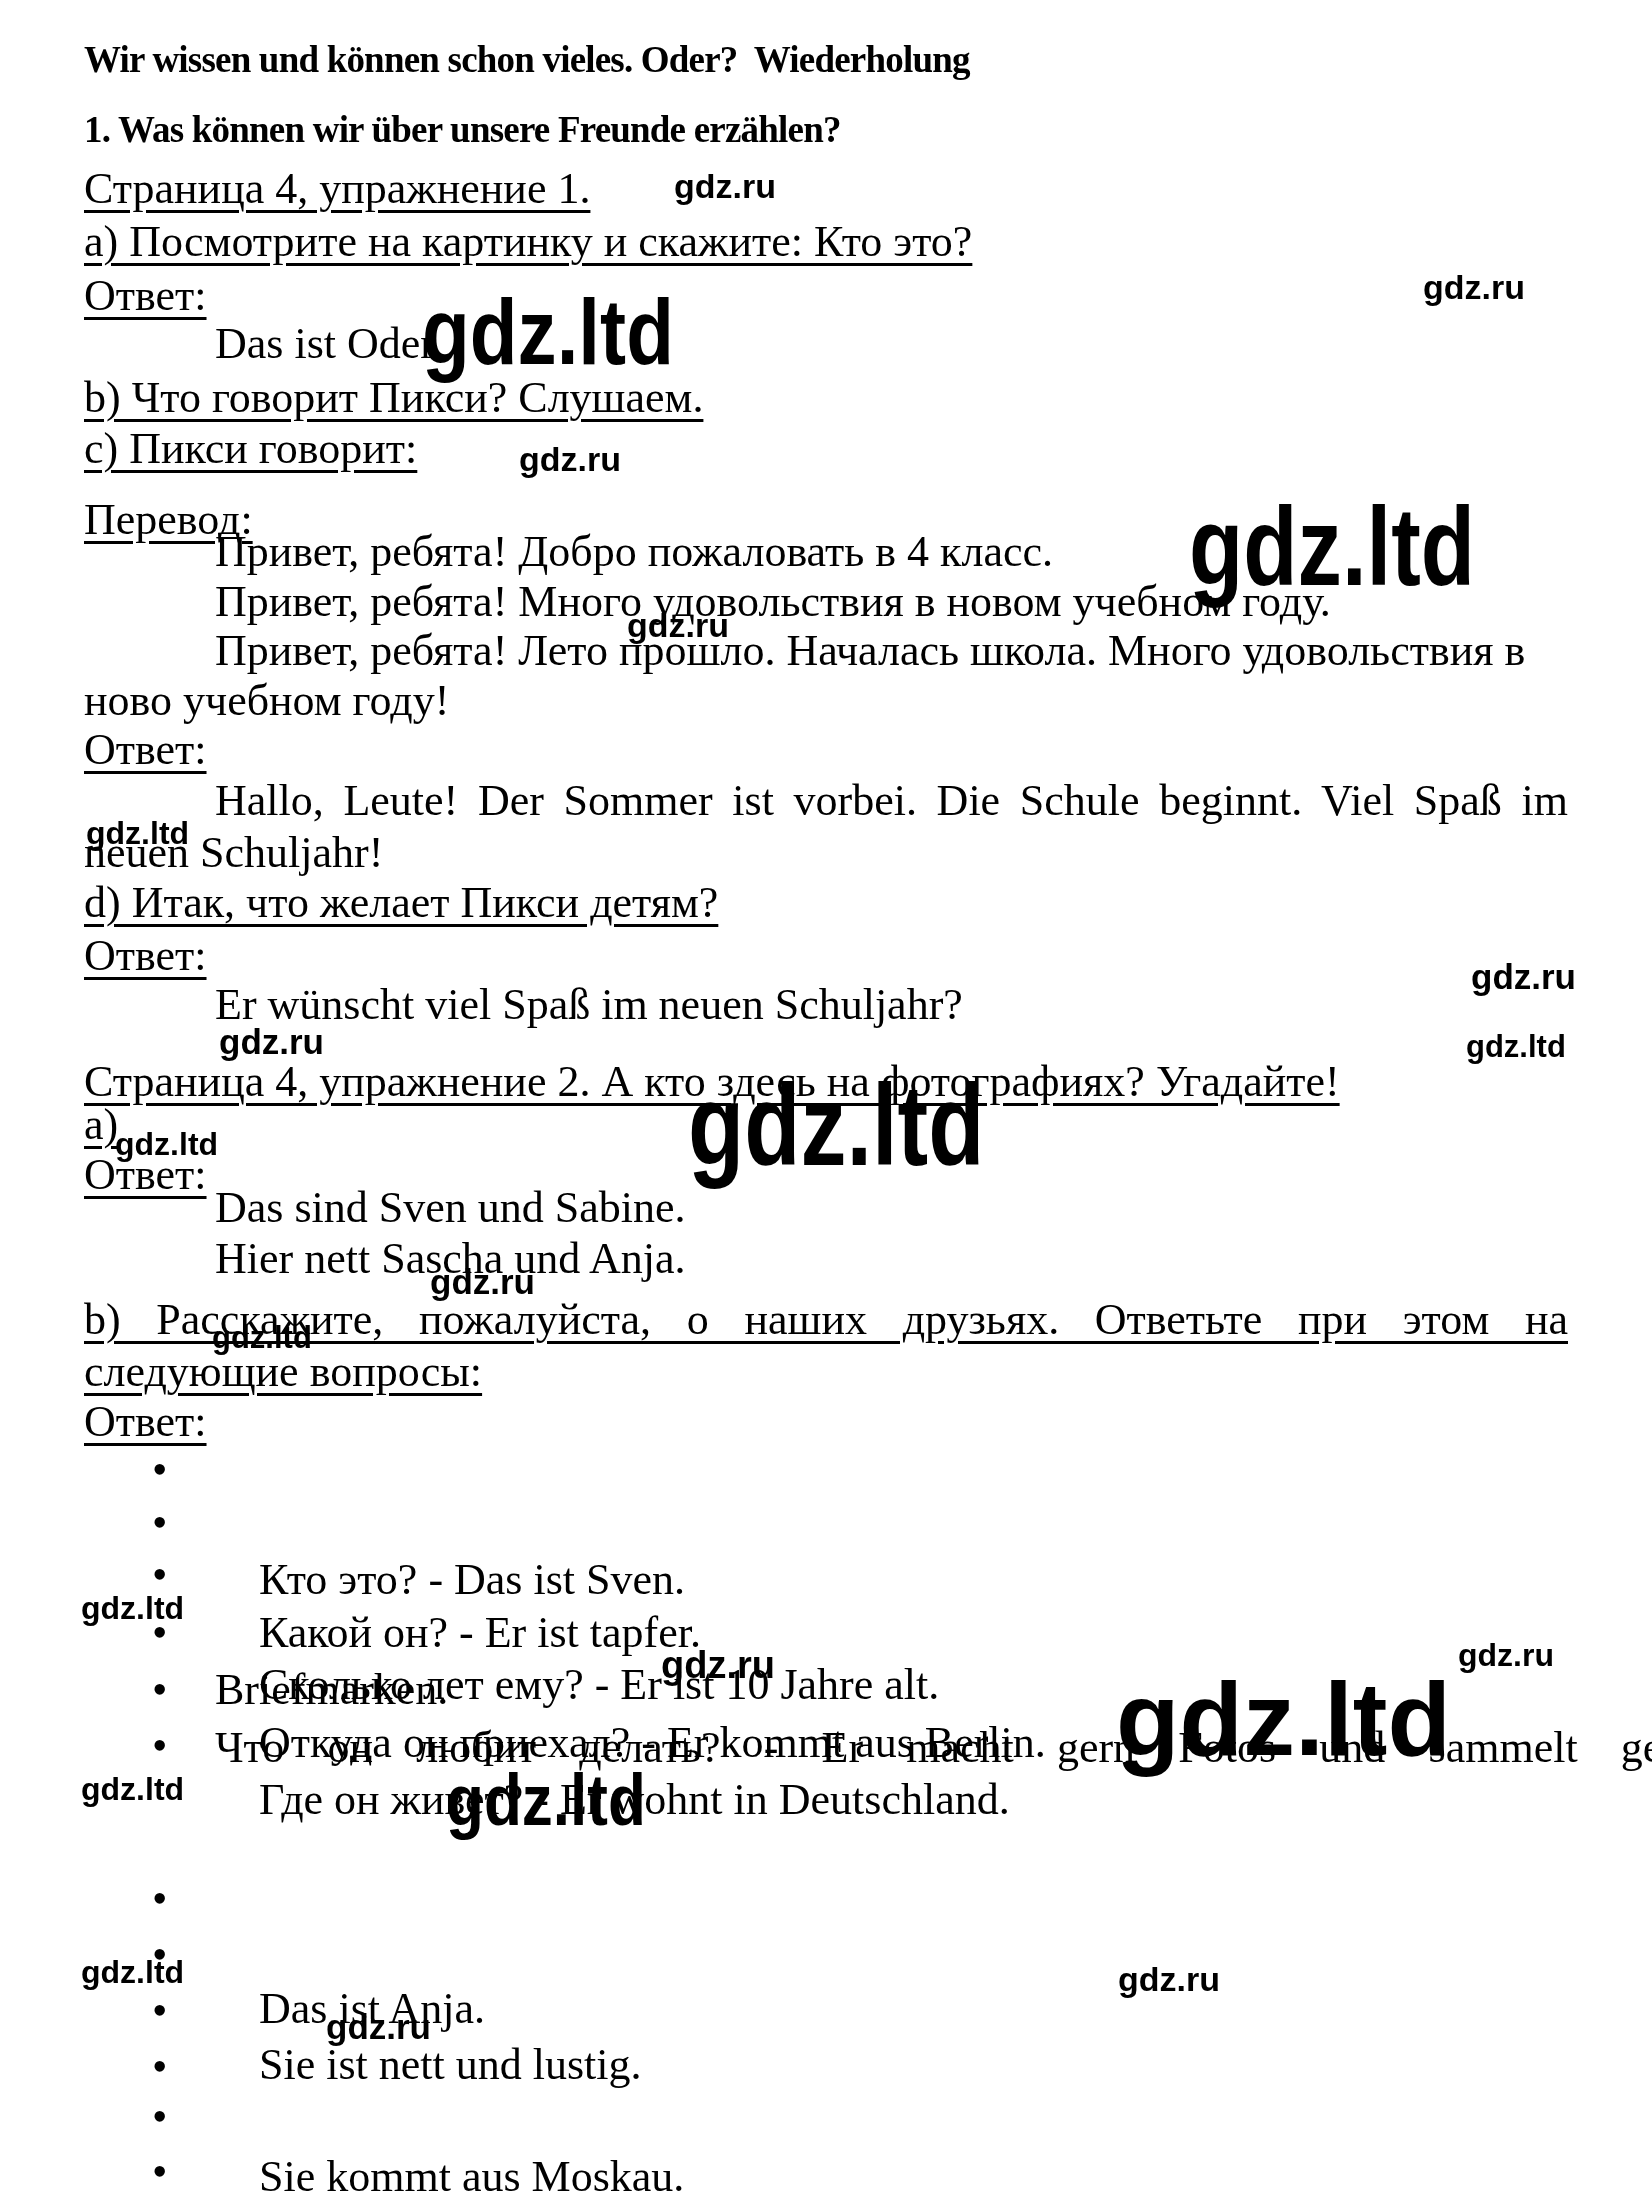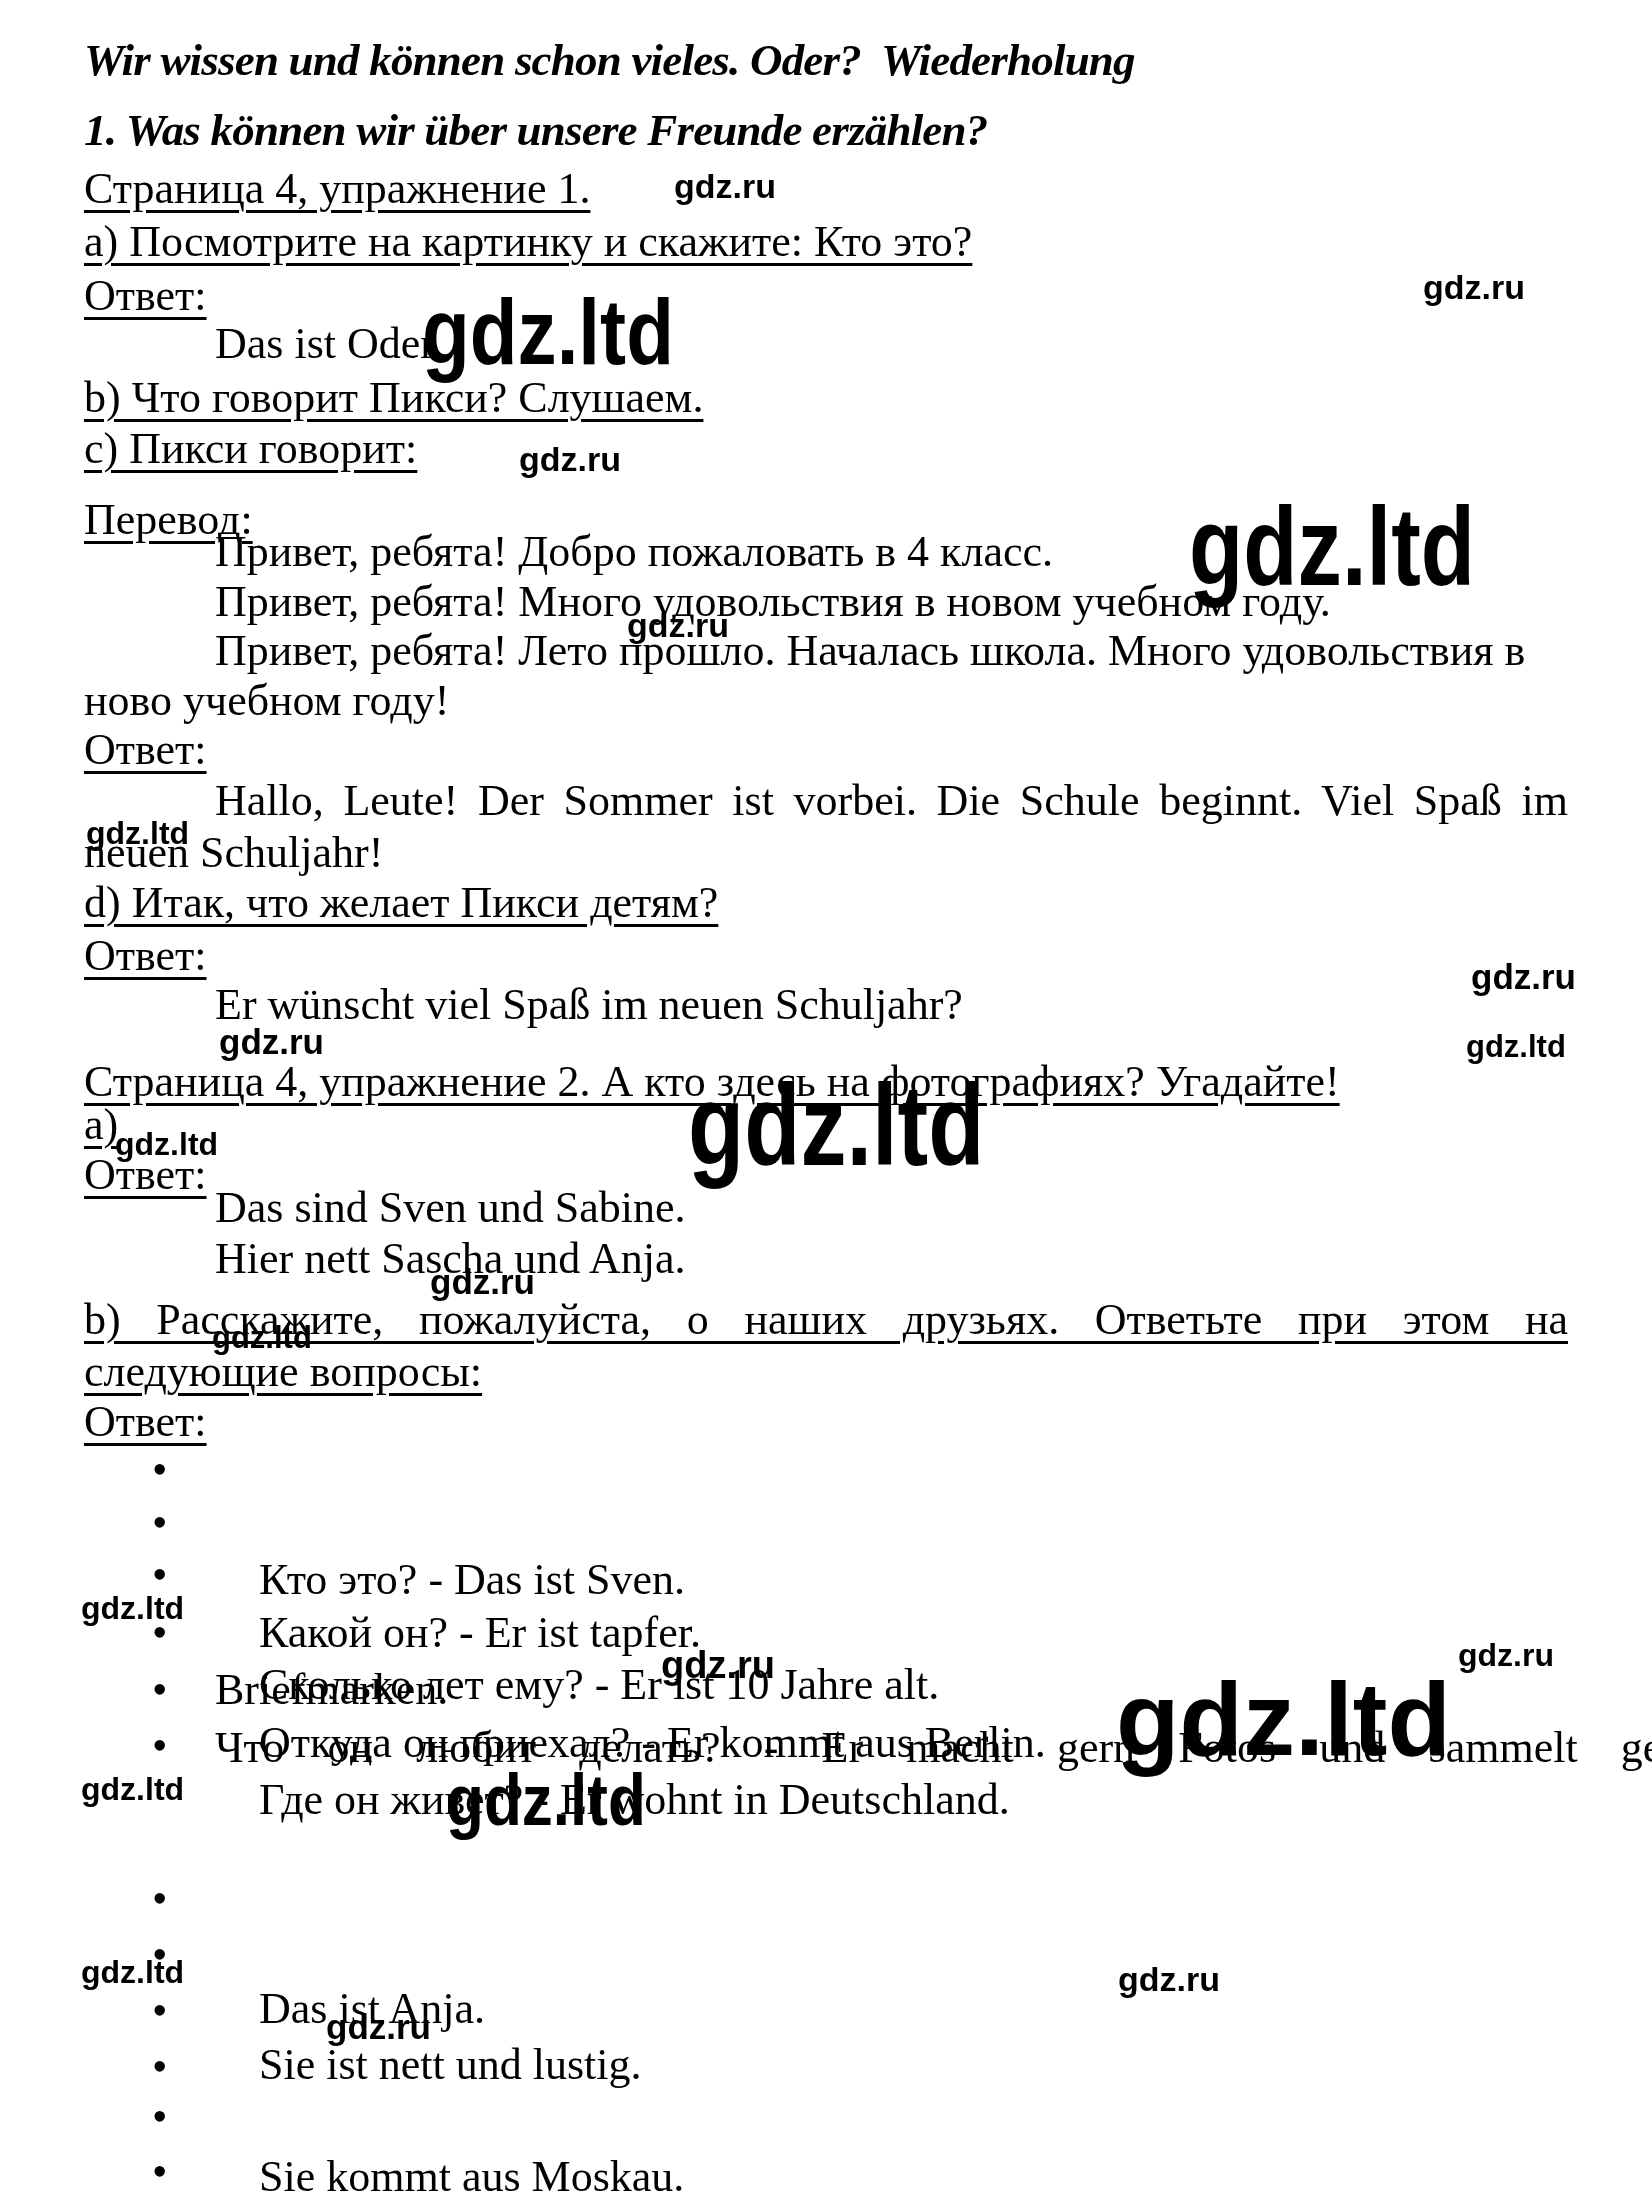--- a/index.html
+++ b/index.html
@@ -1,20 +1,20 @@
 <!DOCTYPE html>
 <html style="font-size:12.3px"><head>
 <meta charset="utf-8">
 <style>
   html,body{margin:0;padding:0;background:#fff;}
   .page{position:relative;width:1653px;height:2205px;background:#ffffff;
         font-family:"Liberation Serif",serif;font-size:44px;line-height:54px;
         color:#000;overflow:hidden;}
   .ln{position:absolute;left:84px;width:1484px;white-space:pre-wrap;}
-  .b{font-weight:bold;font-size:45px;letter-spacing:-0.8px;font-style:italic;}
+  .b{font-weight:bold;font-size:37px;letter-spacing:-0.8px;}
   .u{text-decoration:underline;text-decoration-thickness:3.1px;text-underline-offset:7px;}
   .ind{text-indent:131px;}
   .just{white-space:normal;text-align:justify;text-align-last:justify;}
   .bul{padding-left:131px;}
   .blt{position:absolute;left:68px;top:-2.3px;}
   .wm{position:absolute;font-family:"Liberation Sans",sans-serif;font-weight:700;
       white-space:nowrap;transform-origin:0 0;line-height:1;}
   .sx85{transform:scaleX(.85);}
   .sx80{transform:scaleX(.8);}
 </style>

